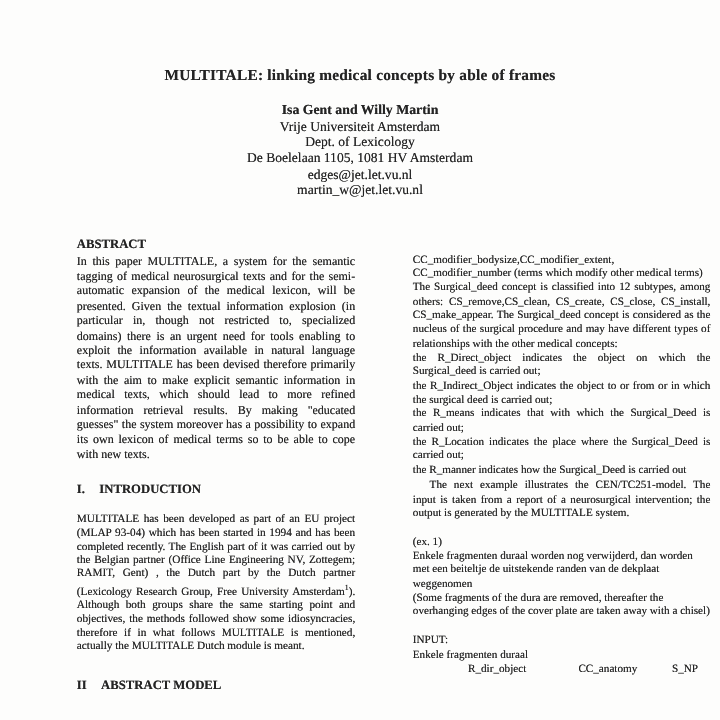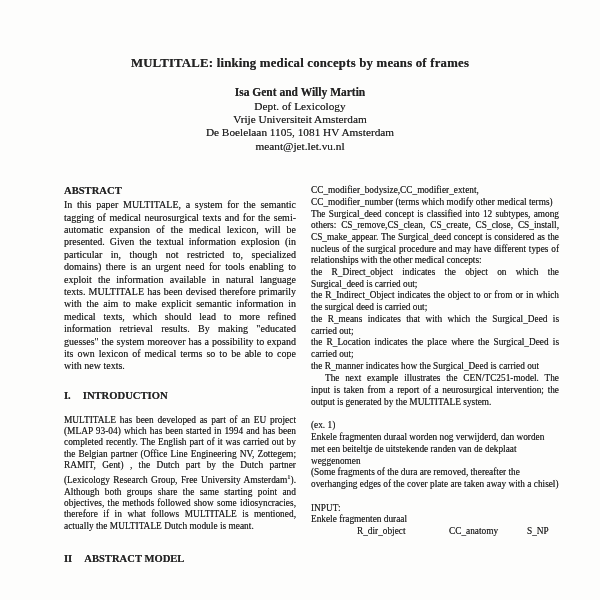--- a/index.html
+++ b/index.html
@@ -18,23 +18,23 @@
   }
   
   .header { padding-top: 56px; text-align: center; }
   .title { font-weight: bold; font-size: 12.8px; letter-spacing: 0.2px; }
   .authors { margin-top: 15px; font-weight: bold; font-size: 11.5px; line-height: 13.5px; }
   .affil-line { font-size: 11.3px; line-height: 13.4px; }
   
   .columns {
     display: flex;
     padding: 0 22px 0 64px;
-    gap: 15px;
+    gap: 48px;
     margin-top: 32px;
-    align-items: flex-start;
+    align-items: center;
   }
   .col-left  { width: 232px; flex: 0 0 232px; }
   .col-right { width: 248px; flex: 0 0 248px; }
   
   .abstract-heading { font-weight: bold; font-size: 10.6px; margin-bottom: 3px; }
   .abstract-body {
     font-size: 10px; line-height: 12.4px;
     text-align: justify;
   }
   .section-heading { font-weight: bold; font-size: 10.6px; margin-top: 17px; margin-bottom: 14px; }
@@ -56,26 +56,27 @@
   .output-row { display: flex; margin-left: 46px; }
   .output-row .cell1 { width: 92px; }
   .output-row .cell2 { width: 78px; }
 </style>
 </head>
 <body>
 
 <div class="page">
 
   <div class="header">
-    <div class="title">MULTITALE: linking medical concepts by means of frames</div>
+    <div class="title">MULTITALE: linking medical concepts by able of frames</div>
     <div class="authors">Isa Gent and Willy Martin</div>
+    <div class="affil-line">Vrije Universiteit Amsterdam</div>
     <div class="affil-line">Dept. of Lexicology</div>
-    <div class="affil-line">Vrije Universiteit Amsterdam</div>
     <div class="affil-line">De Boelelaan 1105, 1081 HV Amsterdam</div>
-    <div class="affil-line">meant@jet.let.vu.nl</div>
+    <div class="affil-line">edges@jet.let.vu.nl</div>
+    <div class="affil-line">martin_w@jet.let.vu.nl</div>
   </div>
 
   <div class="columns">
 
     <div class="col-left">
       <div class="abstract-heading">ABSTRACT</div>
       <div class="abstract-body">In this paper MULTITALE, a system for the semantic tagging of medical neurosurgical texts and for the semi-automatic expansion of the medical lexicon, will be presented. Given the textual information explosion (in particular in, though not restricted to, specialized domains) there is an urgent need for tools enabling to exploit the information available in natural language texts. MULTITALE has been devised therefore primarily with the aim to make explicit semantic information in medical texts, which should lead to more refined information retrieval results. By making "educated guesses" the system moreover has a possibility to expand its own lexicon of medical terms so to be able to cope with new texts.</div>
 
       <div class="section-heading">
         <span class="sec-num">I.</span><span>INTRODUCTION</span>

